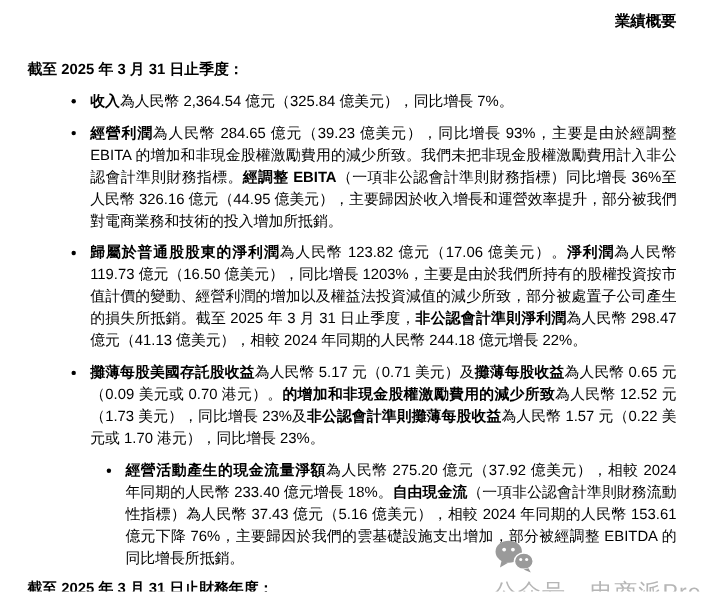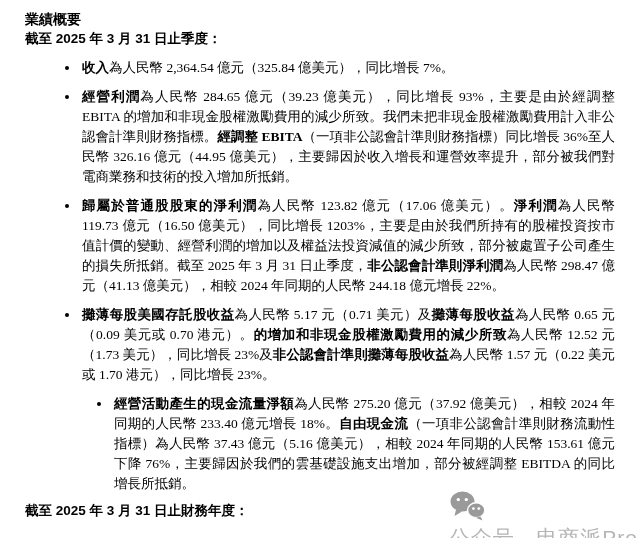--- a/index.html
+++ b/index.html
@@ -11,34 +11,34 @@
     padding: 10px 25px 0 25px;
     overflow: hidden;
     background: #ffffff;
     font-family: "Liberation Sans", sans-serif;
     color: #000000;
   }
   .doc-title {
     font-size: 14px;
     font-weight: 700;
     line-height: 18px;
-    margin: 0 0 2px 0;
+    margin: 0 0 26px 0;
+    text-align: right;
   }
   .section-heading {
     font-size: 13.5px;
     font-weight: 700;
     line-height: 18px;
     text-underline-offset: 3px;
     margin: 0;
   }
   ul.bullet-list {
     list-style: disc outside;
     margin: 10px 0 8px 0;
     padding: 0 0 0 55px;
-    font-family: Liberation Serif, serif;
   }
   ul.bullet-list li {
     font-size: 13.5px;
     line-height: 20px;
     margin: 0 0 9px 0;
     padding-left: 2px;
     text-align: justify;
   }
   ul.bullet-list li:last-child { margin-bottom: 0; margin-left: 32px; }
   .b { font-weight: 700; }

